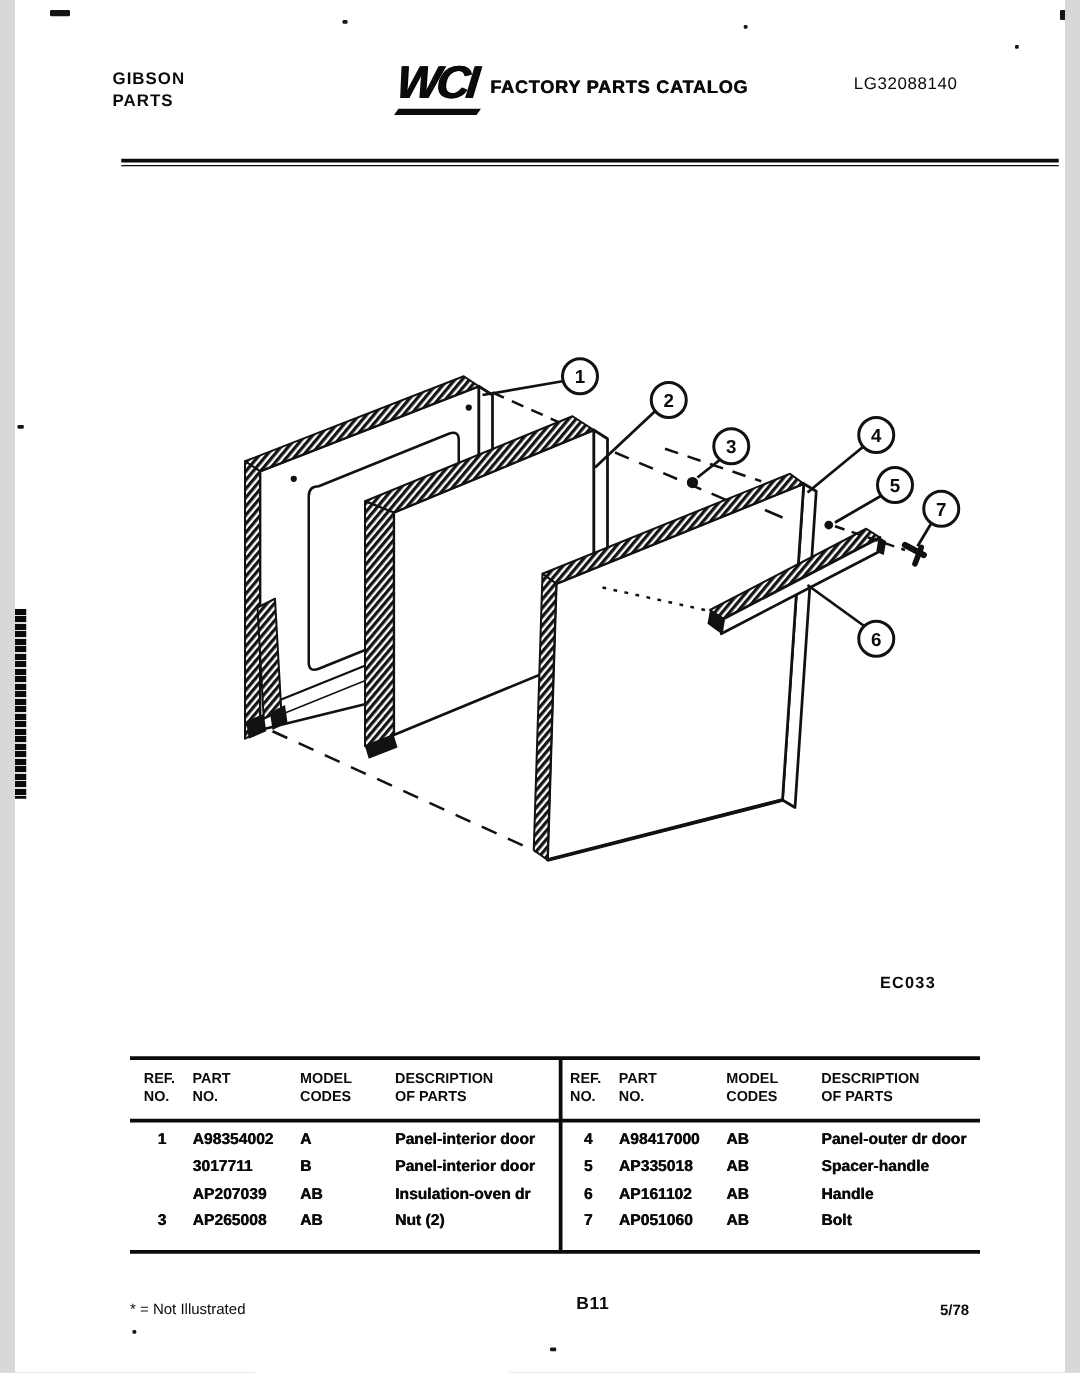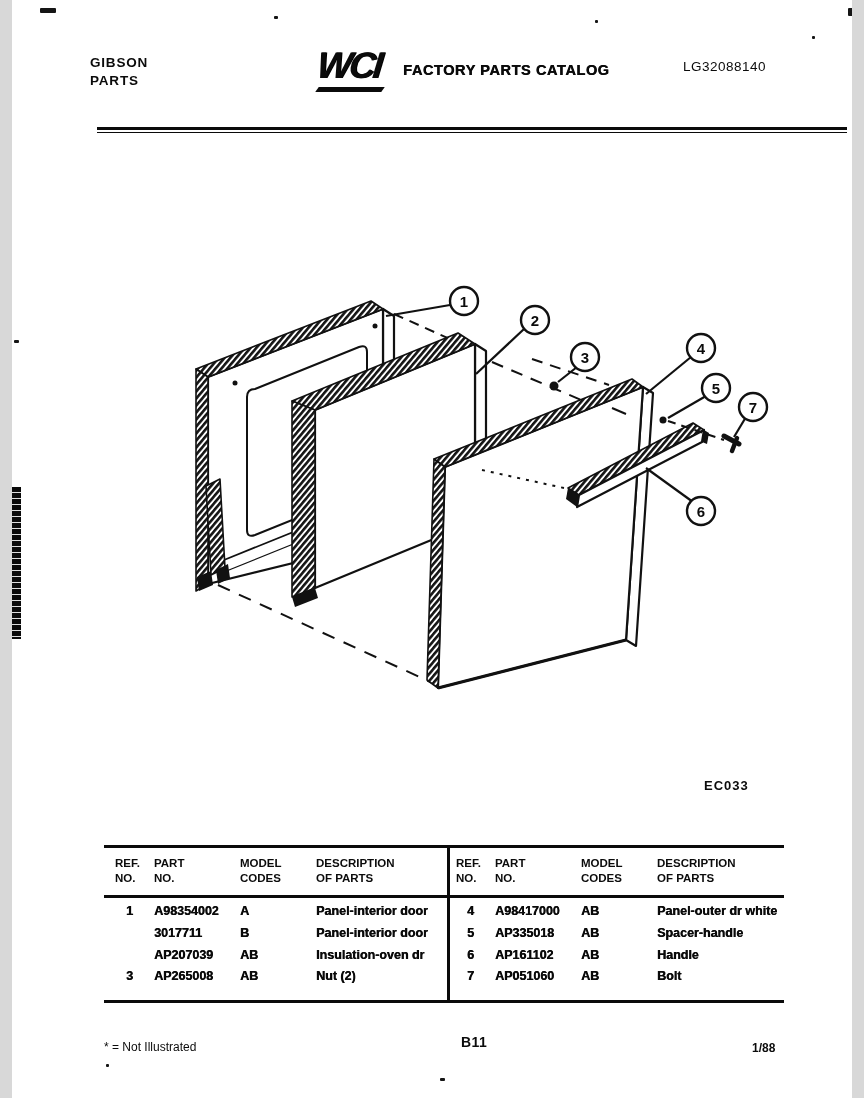--- a/index.html
+++ b/index.html
@@ -11,21 +11,21 @@
   .abs{position:absolute;}
   
   .brand{left:78px; top:54px; font-size:13.5px; font-weight:bold; line-height:18px; letter-spacing:0.8px;}
   .logo-wrap{left:305px; top:46px; width:78px; height:48px;}
   .logo-text{
     font-size:37px; font-weight:bold; font-style:italic; letter-spacing:-3px;
     transform:skewX(-6deg); display:inline-block; line-height:40px;
     text-shadow:1px 0 0 #000;
   }
   .logo-swoosh{position:absolute; left:0px; top:41px; width:66px; height:5px; background:#0b0b0b; transform:skewX(-35deg);}
-  .catalog-title{left:380px; top:62px; font-size:14.5px; font-weight:bold; letter-spacing:0.6px; text-shadow:0.5px 0 0 #000;margin-left:11px;}
+  .catalog-title{left:380px; top:62px; font-size:14.5px; font-weight:bold; letter-spacing:0.6px; text-shadow:0.5px 0 0 #000;}
   .pub-no{left:671px; top:59px; font-size:13.5px; font-weight:normal; letter-spacing:0.5px;}
   .rule-a{left:85px; top:127px; width:750px; height:3px; background:#0b0b0b;}
   .rule-b{left:85px; top:132px; width:750px; height:1px; background:#0b0b0b;}
   
   .spine{left:0; top:487px; width:9px; height:152px;
     background:repeating-linear-gradient(to bottom,#0a0a0a 0 5px,#dcdcdc 5px 6px);}
   
   svg{display:block;}
   .face{fill:#ffffff; stroke:#111; stroke-width:2.2; stroke-linejoin:round;}
   .edge{fill:url(#hatch); stroke:#111; stroke-width:1.6; stroke-linejoin:round;}
@@ -253,21 +253,21 @@
         <span class="c">
             <span class="hl">DESCRIPTION</span>
             <span class="hl">OF PARTS</span>
           </span>
       </div>
       <div class="tbody">
         <div class="trow">
           <span class="c ref">4</span>
           <span class="c part">A98417000</span>
           <span class="c code">AB</span>
-          <span class="c desc">Panel-outer dr white</span>
+          <span class="c desc">Panel-outer dr door</span>
         </div>
         <div class="trow">
           <span class="c ref">5</span>
           <span class="c part">AP335018</span>
           <span class="c code">AB</span>
           <span class="c desc">Spacer-handle</span>
         </div>
         <div class="trow">
           <span class="c ref">6</span>
           <span class="c part">AP161102</span>
@@ -279,21 +279,21 @@
           <span class="c part">AP051060</span>
           <span class="c code">AB</span>
           <span class="c desc">Bolt</span>
         </div>
       </div>
     </div>
   </div>
 
   <div class="abs foot-note">* = Not Illustrated</div>
   <div class="abs foot-page">B11</div>
-  <div class="abs foot-date">1/88</div>
+  <div class="abs foot-date">5/78</div>
 
   <div class="speck" style="left:28px;top:8px;width:16px;height:5px;"></div>
   <div class="speck" style="left:262px;top:16px;width:4px;height:3px;"></div>
   <div class="speck" style="left:583px;top:20px;width:3px;height:3px;"></div>
   <div class="speck" style="left:800px;top:36px;width:3px;height:3px;"></div>
   <div class="speck" style="left:836px;top:8px;width:5px;height:8px;"></div>
   <div class="speck" style="left:855px;top:120px;width:6px;height:4px;"></div>
   <div class="speck" style="left:2px;top:340px;width:5px;height:3px;"></div>
   <div class="speck" style="left:858px;top:766px;width:4px;height:10px;"></div>
   <div class="speck" style="left:428px;top:1078px;width:5px;height:3px;"></div>

